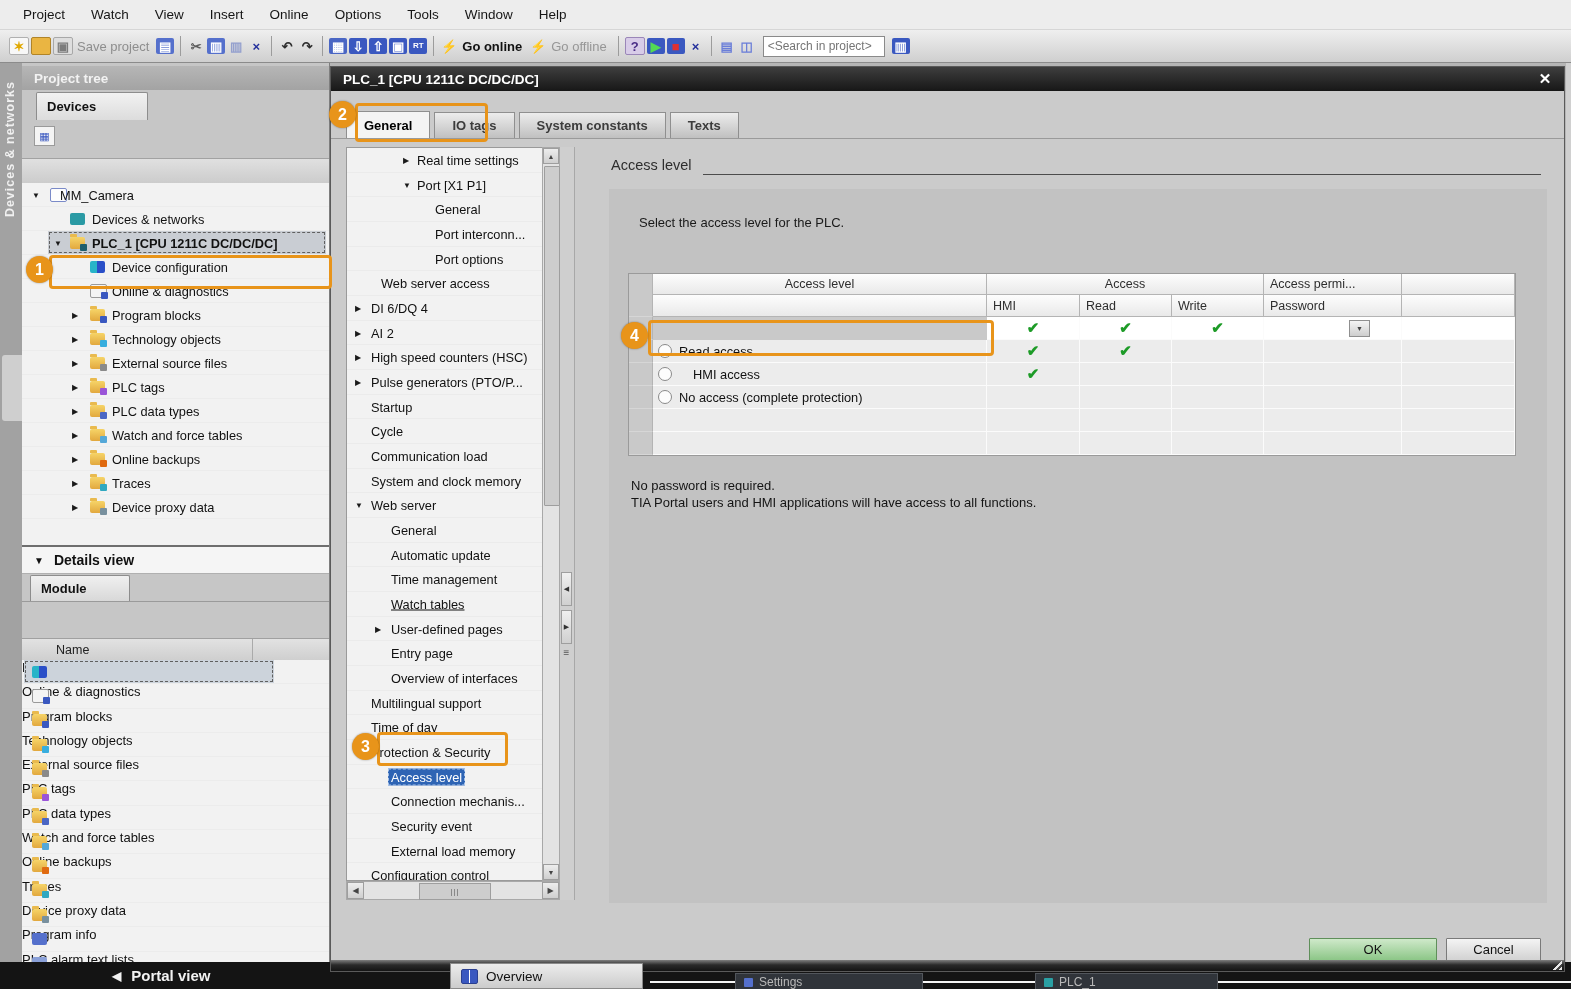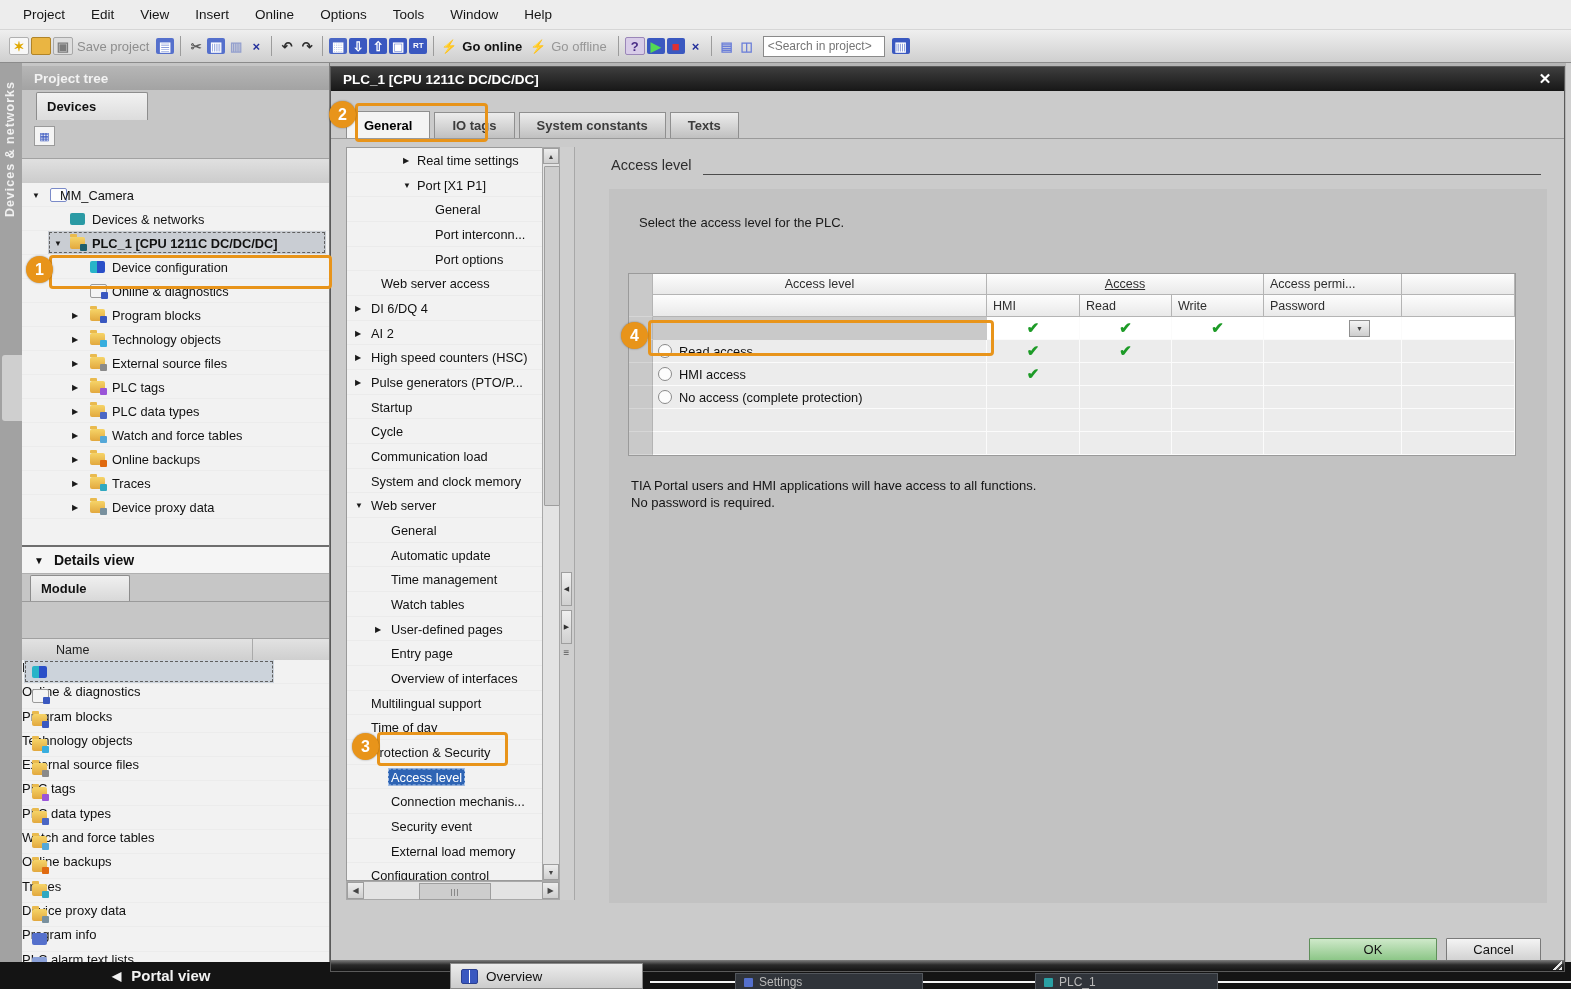--- a/index.html
+++ b/index.html
@@ -158,21 +158,21 @@
   
   .abadge{position:absolute;width:27px;height:27px;border-radius:50%;background:#e8941a;color:#fff;font-weight:bold;
       font-size:16px;display:flex;align-items:center;justify-content:center;z-index:60;box-shadow:0 0 2px rgba(0,0,0,.4)}
   .abox{position:absolute;border:3px solid #e8941a;border-radius:4px;z-index:59;pointer-events:none}
 </style>
 </head>
 <body>
 
 <div id="menubar" class="abs">
     <span class="menu-item">Project</span>
-    <span class="menu-item">Edit</span>
+    <span class="menu-item">Watch</span>
     <span class="menu-item">View</span>
     <span class="menu-item">Insert</span>
     <span class="menu-item">Online</span>
     <span class="menu-item">Options</span>
     <span class="menu-item">Tools</span>
     <span class="menu-item">Window</span>
     <span class="menu-item">Help</span>
   </div>
 
 <div id="toolbar" class="abs">
@@ -456,21 +456,21 @@
       <div class="nav-row">
         <span class="nav-label" style="left: 41px;">General</span>
       </div>
       <div class="nav-row">
         <span class="nav-label" style="left: 41px;">Automatic update</span>
       </div>
       <div class="nav-row">
         <span class="nav-label" style="left: 41px;">Time management</span>
       </div>
       <div class="nav-row">
-        <span class="nav-label" style="left: 41px;">Watch tables</span>
+        <span class="nav-label" style="left: 41px; text-decoration: underline;">Watch tables</span>
       </div>
       <div class="nav-row">
         <span class="nav-arrow" style="left: 28px;">▶</span>
         <span class="nav-label" style="left: 41px;">User-defined pages</span>
       </div>
       <div class="nav-row">
         <span class="nav-label" style="left: 41px;">Entry page</span>
       </div>
       <div class="nav-row">
         <span class="nav-label" style="left: 41px;">Overview of interfaces</span>
@@ -518,21 +518,21 @@
   </div>
 
   <div id="dlg-heading">Access level</div>
   <div id="dlg-rule"></div>
 
   <div id="graypanel">
     <div id="instruction">Select the access level for the PLC.</div>
     <div id="acctable">
         <div class="rowhdr" style="grid-area: 1 / 1 / 3 / 2;"></div>
         <div class="hcell center" style="grid-area: 1 / 2;">Access level</div>
-        <div class="hcell center" style="grid-area: 1 / 3 / 2 / 6; text-decoration: underline;">Access</div>
+        <div class="hcell center" style="grid-area: 1 / 3 / 2 / 6;">Access</div>
         <div class="hcell" style="grid-area: 1 / 6;">Access permi...</div>
         <div class="hcell" style="grid-area: 1 / 7;"></div>
         <div class="hcell" style="grid-area: 2 / 2;"></div>
         <div class="hcell" style="grid-area: 2 / 3;">HMI</div>
         <div class="hcell" style="grid-area: 2 / 4;">Read</div>
         <div class="hcell" style="grid-area: 2 / 5;">Write</div>
         <div class="hcell" style="grid-area: 2 / 6;">Password</div>
         <div class="hcell" style="grid-area: 2 / 7;"></div>
         <div class="rowhdr" style="grid-area: 3 / 1;"></div>
         <div class="dcell center selrow" style="grid-area: 3 / 3;">
@@ -556,21 +556,21 @@
         <div class="dcell center" style="grid-area: 4 / 3;">
           <span class="chk">✔</span>
         </div>
         <div class="dcell center" style="grid-area: 4 / 4;">
           <span class="chk">✔</span>
         </div>
         <div class="dcell center" style="grid-area: 4 / 5;"></div>
         <div class="dcell" style="grid-area: 4 / 6;"></div>
         <div class="dcell" style="grid-area: 4 / 7;"></div>
         <div class="rowhdr" style="grid-area: 5 / 1;"></div>
-        <div class="dcell" style="grid-area: 5 / 2;">
+        <div class="dcell" style="grid-area: 5 / 2; gap: 14px;">
           <span class="radio"></span>
           <span>HMI access</span>
         </div>
         <div class="dcell center" style="grid-area: 5 / 3;">
           <span class="chk">✔</span>
         </div>
         <div class="dcell center" style="grid-area: 5 / 4;"></div>
         <div class="dcell center" style="grid-area: 5 / 5;"></div>
         <div class="dcell" style="grid-area: 5 / 6;"></div>
         <div class="dcell" style="grid-area: 5 / 7;"></div>
@@ -593,22 +593,22 @@
         <div class="dcell" style="grid-area: 7 / 7;"></div>
         <div class="rowhdr" style="grid-area: 8 / 1;"></div>
         <div class="dcell" style="grid-area: 8 / 2;"></div>
         <div class="dcell center" style="grid-area: 8 / 3;"></div>
         <div class="dcell center" style="grid-area: 8 / 4;"></div>
         <div class="dcell center" style="grid-area: 8 / 5;"></div>
         <div class="dcell" style="grid-area: 8 / 6;"></div>
         <div class="dcell" style="grid-area: 8 / 7;"></div>
       </div>
     <div id="descblock">
+      <div>No password is required.</div>
       <div>TIA Portal users and HMI applications will have access to all functions.</div>
-      <div>No password is required.</div>
     </div>
   </div>
 
   <div class="btn" id="btn-ok">OK</div>
   <div class="btn" id="btn-cancel">Cancel</div>
   <div id="dlg-bottom">
       <div id="grip"></div>
     </div>
 </div>
 

